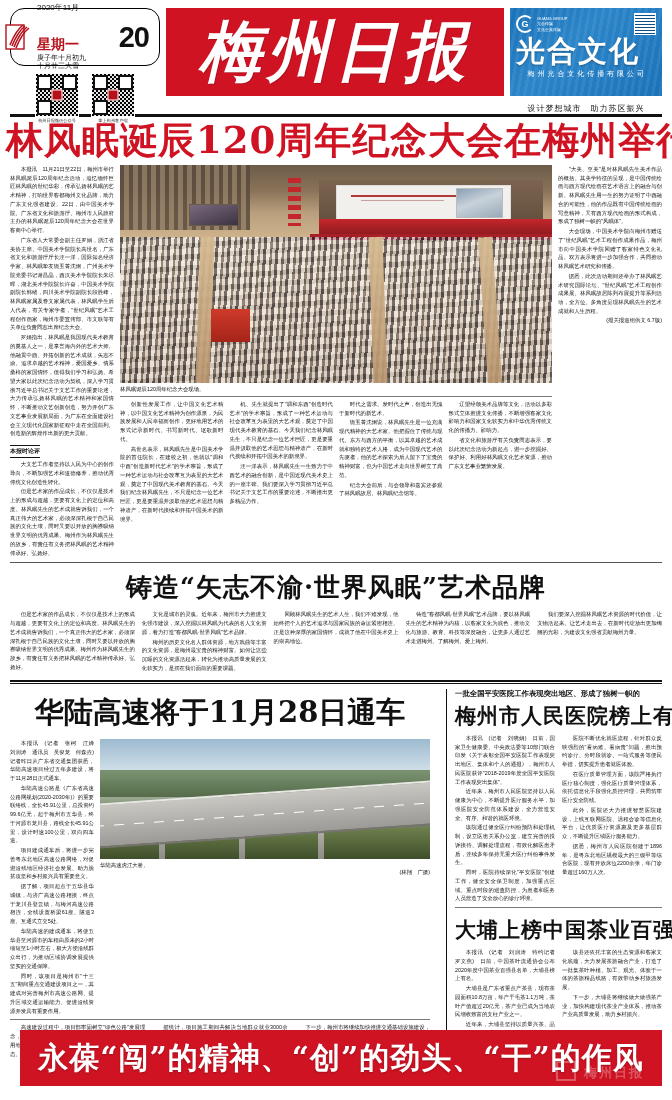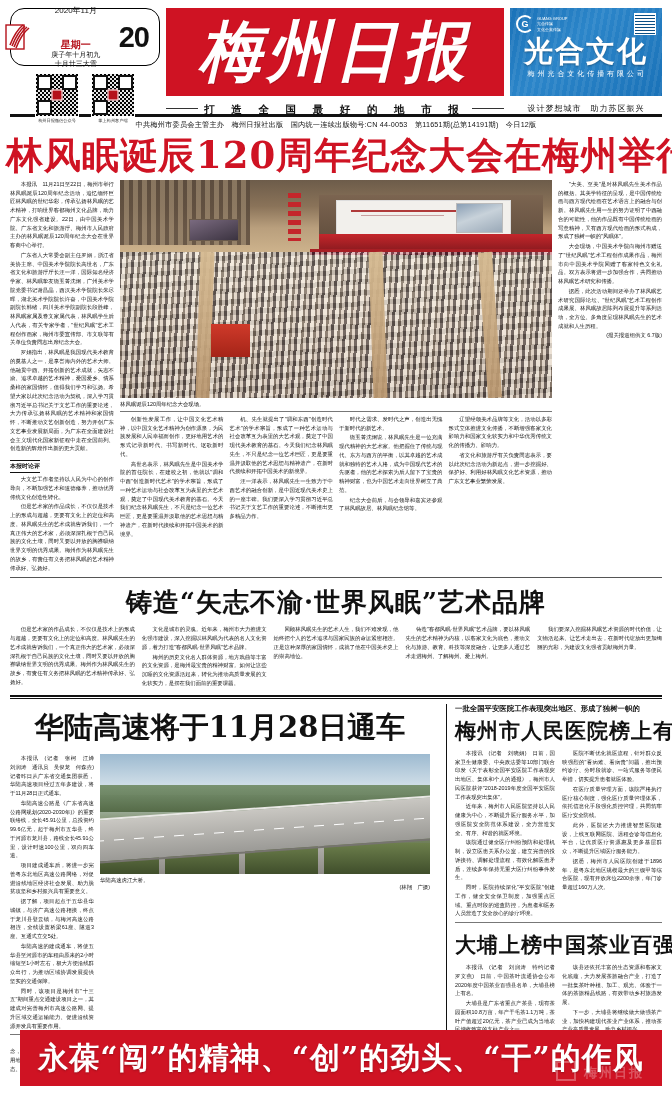--- a/index.html
+++ b/index.html
@@ -48,30 +48,30 @@
   }
   .logo-mark {
     position: absolute;
     left: -6px;
     top: 12px;
     width: 26px;
     height: 32px;
   }
   .date-textcol {
     flex: 1;
-    text-align: center;
+    text-align: left;
     line-height: 1.25;
   }
   .date-ym {
     font-size: 8px;
     color: #111;
     font-family: "Liberation Sans", sans-serif;
   }
   .date-week {
-    font-size: 10px;
+    font-size: 14px;
     color: #b5121b;
     font-family: "Liberation Sans", sans-serif;
     font-weight: bold;
     margin-top: 23px;
   }
   .date-lunar {
     font-size: 7px;
     color: #111;
     font-family: "Liberation Sans", sans-serif;
   }
@@ -208,21 +208,20 @@
   .ad-logo-txt { color:#fff; font-size:4px; line-height:1.3; font-family:"Liberation Sans",sans-serif;}
   .ad-qr {
     width: 20px; height: 20px;
     background:
       repeating-linear-gradient(0deg,#0c4f84 0 1.5px,#fff 1.5px 3px),
       repeating-linear-gradient(90deg,#0c4f84 0 1.5px,#fff 1.5px 3px);
     border: 1.5px solid #fff;
   }
   .ad-main {
     position: relative; z-index:2;
-    text-align:center;
     color:#fff;
     font-size: 29px;
     font-weight: bold;
     letter-spacing: 2px;
     margin-top: 2px;
     font-family: "DejaVu Serif", serif;
     line-height: 1;
     text-shadow: 0 1px 2px rgba(0,0,0,.3);
   }
   .ad-sub {
@@ -557,25 +556,20 @@
             </div>
           <div class="qr-caption">掌上梅州客户端</div>
         </div>
       </div>
     </div>
 
     <div class="title-block">
       <div class="title-red">
         <span>梅州日报</span>
       </div>
-      <div class="slogan-rule">
-        <div class="ln"></div>
-        <div class="title-slogan">打 造 全 国 最 好 的 地 市 报</div>
-        <div class="ln"></div>
-      </div>
     </div>
 
     <div class="ad-block">
       <div class="ad-blue">
         <div class="ad-top">
           <div class="ad-logo">
             <div class="ad-g">G</div>
             <div class="ad-logo-txt">
               <div>GUANG GROUP</div>
               <div>光合传媒</div>
@@ -585,21 +579,20 @@
           <div class="ad-qr"></div>
         </div>
         <div class="ad-main">光合文化</div>
         <div class="ad-sub">梅 州 光 合 文 化 传 播 有 限 公 司</div>
       </div>
       <div class="ad-tag">设计梦想城市　助力苏区振兴</div>
     </div>
   </div>
 
   <div class="pub-rule"></div>
-  <div class="pub-line">中共梅州市委员会主管主办　梅州日报社出版　国内统一连续出版物号:CN 44-0053　第11651期(总第14191期)　今日12版</div>
 
   <div class="lead-headline">林风眠诞辰120周年纪念大会在梅州举行</div>
 
   <div class="lead-grid">
 
     <div>
       <div class="col-text">
         <p>本报讯　11月21日至22日，梅州市举行林风眠诞辰120周年纪念活动，追忆缅怀巨匠林风眠的世纪华彩，传承弘扬林风眠的艺术精神，打响世界客都梅州文化品牌，助力广东文化强省建设。22日，由中国美术学院、广东省文化和旅游厅、梅州市人民政府主办的林风眠诞辰120周年纪念大会在世界客商中心举行。</p>
         <p>广东省人大常委会副主任罗娟，浙江省美协主席、中国美术学院院长高世名，广东省文化和旅游厅厅长汪一洋，国际知名经济学家、林风眠挚友饶玉菁沈炯，广州美术学院党委书记谢昌晶，西汉美术学院院长朱尽晖，湖北美术学院院长许奋，中国美术学院副院长韩绪，四川美术学院副院长段胜峰，林风眠家属及卷文家属代表，林风眠学生后人代表，有关专家学者，"世纪风眠"艺术工程创作画家，梅州市委宣传部、市文联等有关单位负责同志出席纪念大会。</p>
         <p>罗娟指出，林风眠是我国现代美术教育的奠基人之一，是享誉海内外的艺术大师。他融贯中西、开拓创新的艺术成就，矢志不渝、追求卓越的艺术精神，爱国爱乡、情系桑梓的家国情怀，值得我们学习和弘扬。希望大家以此次纪念活动为契机，深入学习贯彻习近平总书记关于文艺工作的重要论述，大力传承弘扬林风眠的艺术精神和家国情怀，不断推动文艺创新创造，努力开创广东文艺事业发展新局面，为广东在全面建设社会主义现代化国家新征程中走在全国前列、创造新的辉煌作出新的更大贡献。</p>

